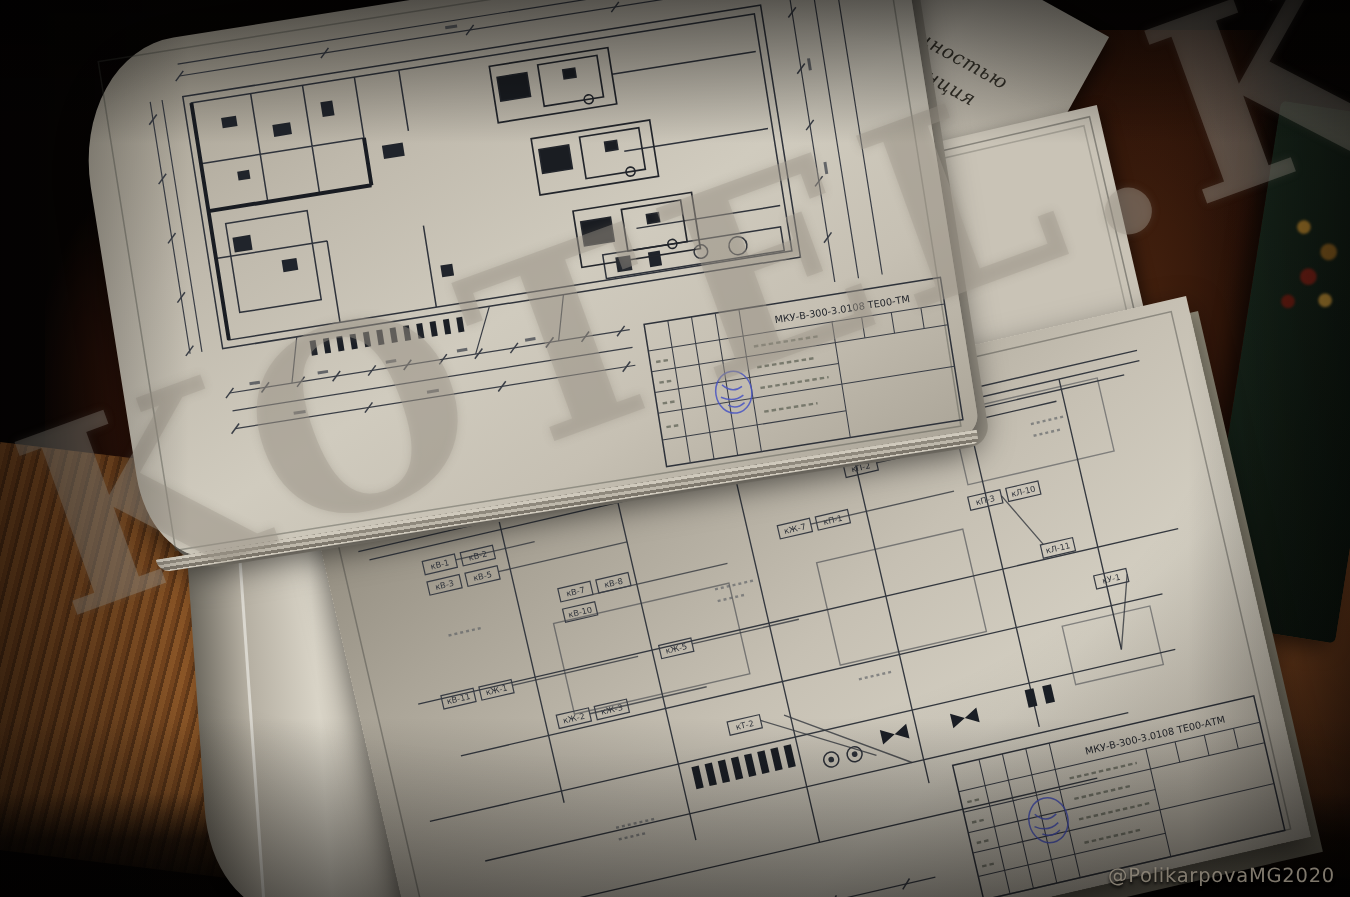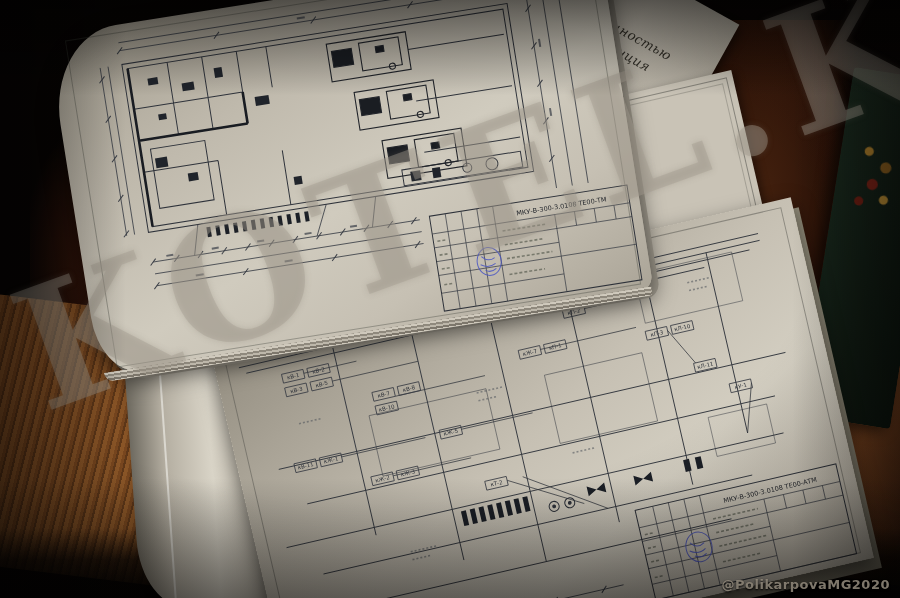--- a/index.html
+++ b/index.html
@@ -88,21 +88,21 @@
     background:repeating-linear-gradient(180deg,#cfc9bc 0 2px,#8f897d 2px 4px,#bdb7aa 4px 6px,#7d776c 6px 8px);}
   .sheet svg{position:absolute;left:0;top:0;}
 
   
   #watermark{position:absolute;left:24px;top:258px;z-index:7;width:1000px;
     transform:rotate(-20deg);transform-origin:left center;
     font-family:"DejaVu Serif",serif;font-weight:bold;font-size:168px;
     letter-spacing:14px;color:rgba(163,155,142,.42);white-space:nowrap;
     text-shadow:0 0 6px rgba(120,112,100,.25);}
   #credit{position:absolute;right:10px;bottom:6px;z-index:9;font-size:13px;
-    color:rgba(148,140,126,.85);text-shadow:0 1px 2px #000;letter-spacing:.5px;font-weight:bold;}
+    color:rgba(148,140,126,.85);text-shadow:0 1px 2px #000;letter-spacing:.5px;}
 
   
   #vignette{position:absolute;inset:0;z-index:8;pointer-events:none;
     background:
       linear-gradient(180deg, rgba(0,0,0,.55) 0%, rgba(0,0,0,0) 16%, rgba(0,0,0,0) 80%, rgba(0,0,0,.45) 100%),
       linear-gradient(90deg, rgba(0,0,0,.5) 0%, rgba(0,0,0,0) 14%, rgba(0,0,0,0) 88%, rgba(0,0,0,.35) 100%),
       radial-gradient(120% 105% at 42% 42%, rgba(0,0,0,0) 40%, rgba(8,5,3,.2) 60%, rgba(6,4,2,.5) 80%, rgba(3,2,1,.78) 97%);}
 </style>
 </head>
 <body>

